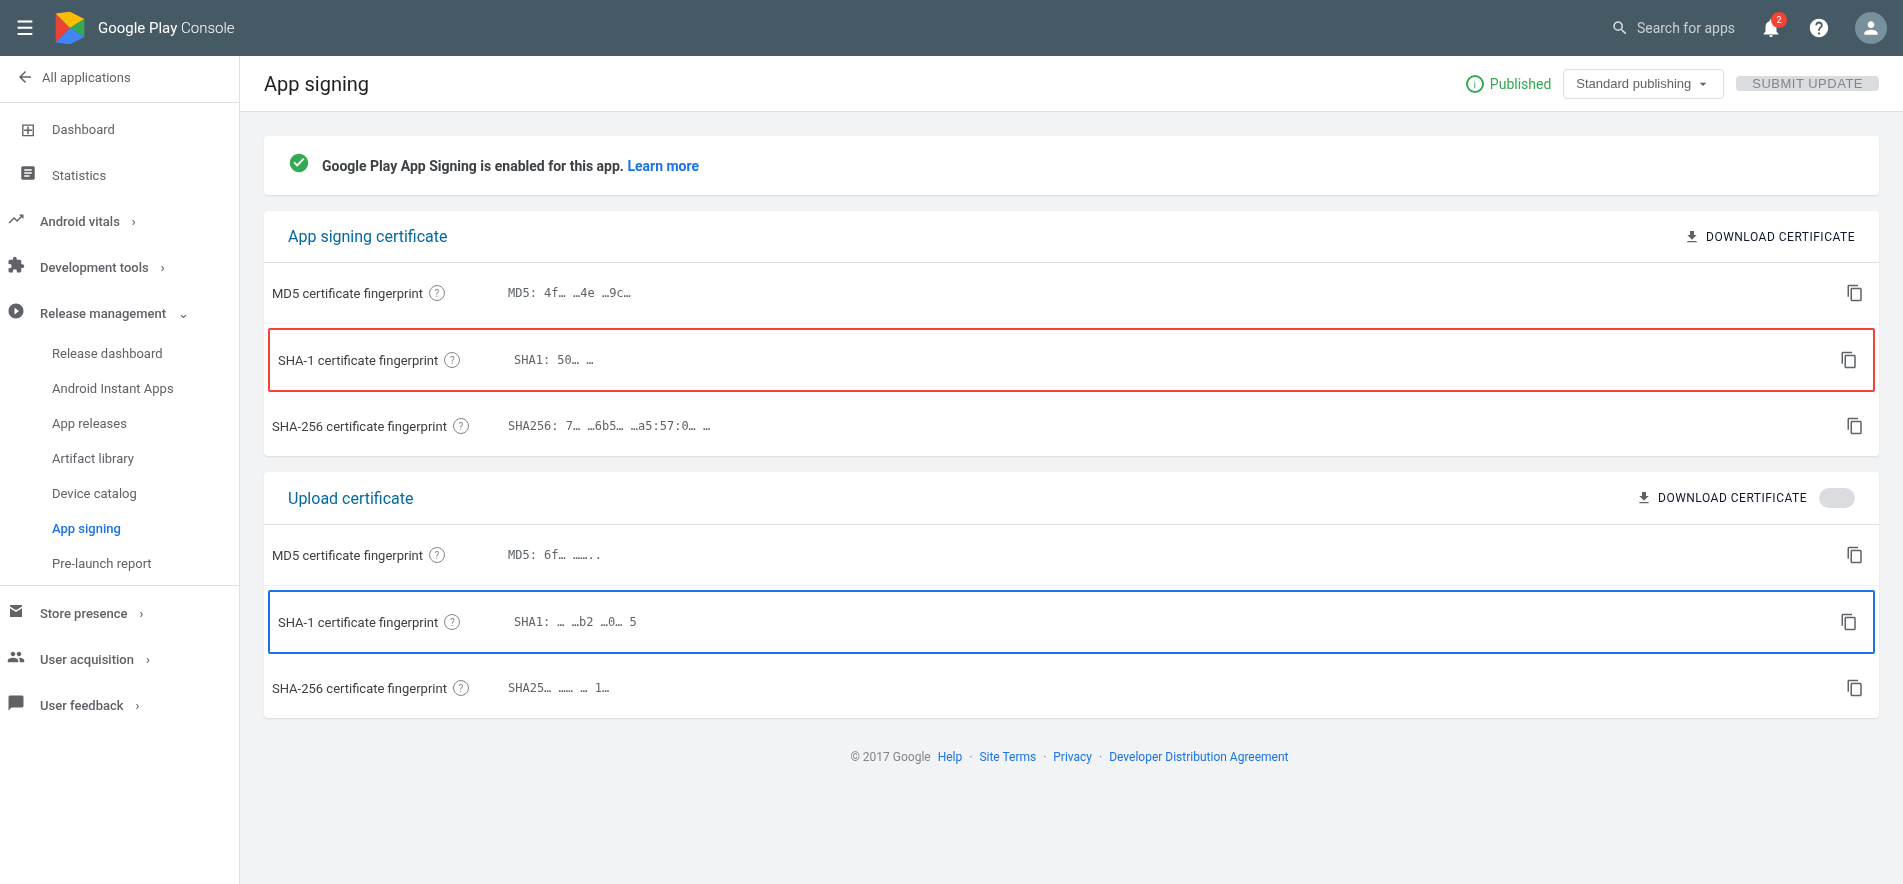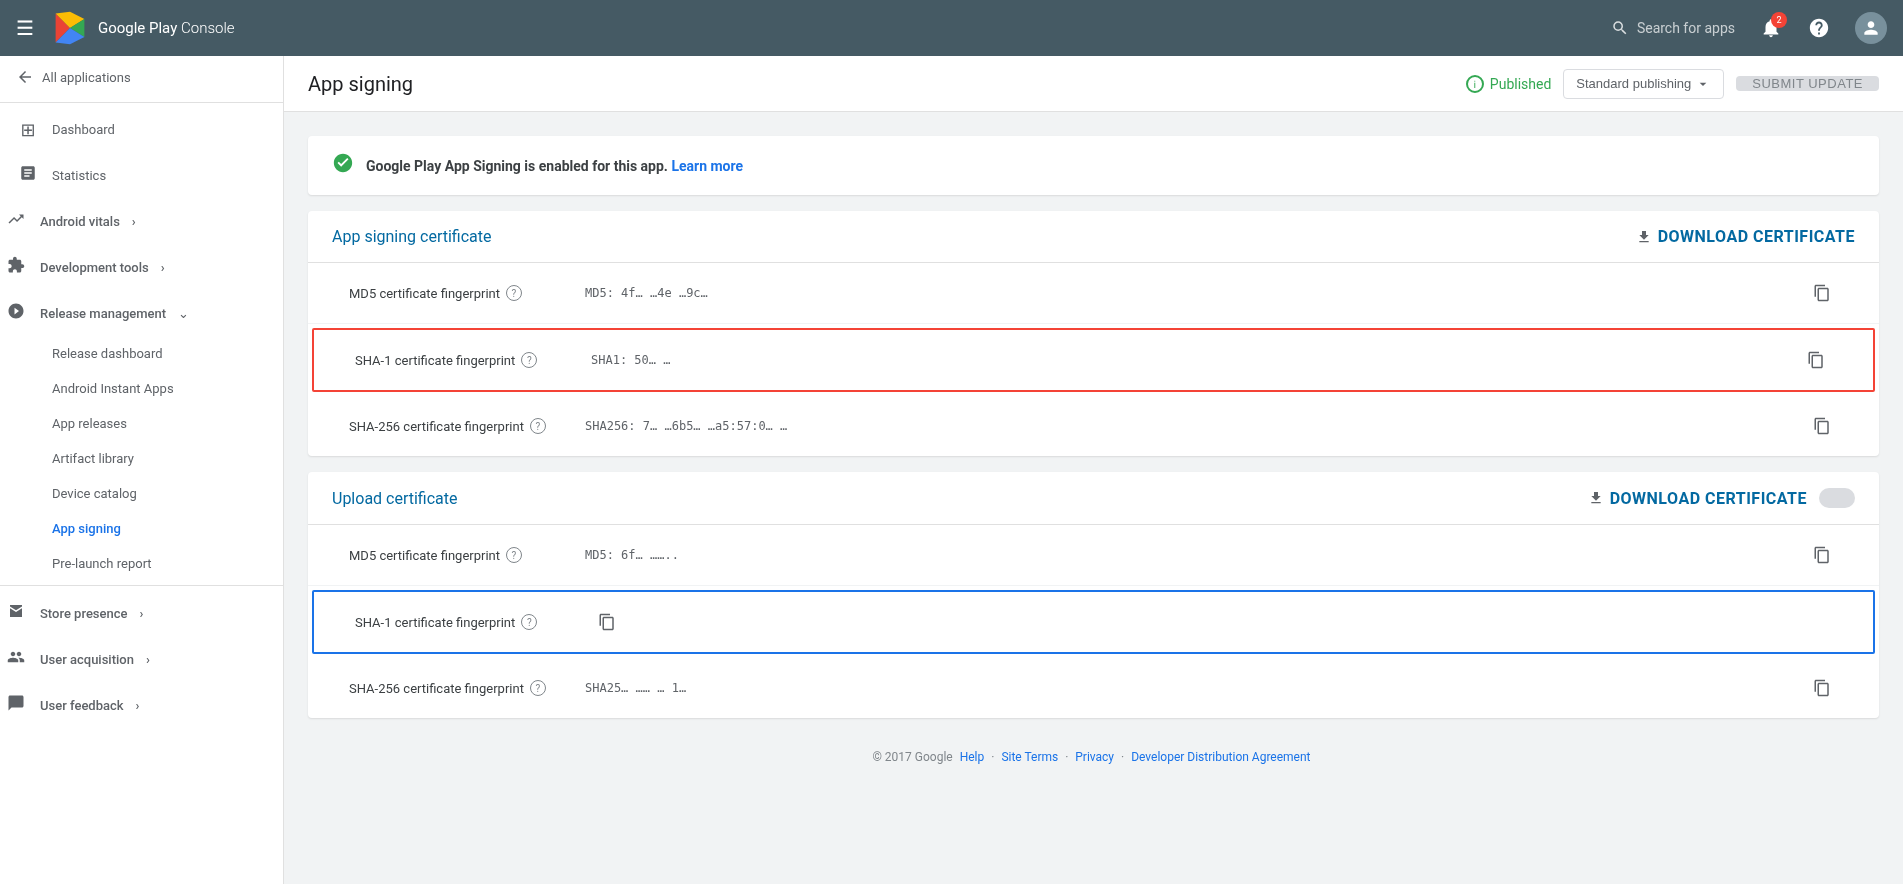--- a/index.html
+++ b/index.html
@@ -79,21 +79,21 @@
 
     
     .main-layout {
       display: flex;
       flex: 1;
       overflow: hidden;
     }
 
     
     .sidebar {
-      width: 284px;
+      width: 240px;
       background: white;
       flex-shrink: 0;
       overflow-y: auto;
       border-right: 1px solid #e0e0e0;
     }
     .sidebar-item {
       display: flex;
       align-items: center;
       padding: 12px 16px;
       cursor: pointer;
@@ -254,33 +254,33 @@
     }
     .cert-section-title {
       font-size: 16px;
       font-weight: 400;
       color: #0369a1;
     }
     .download-cert-btn {
       display: flex;
       align-items: center;
       gap: 6px;
-      color: #0369a1;
-      font-size: 16px;
-      font-weight: 700;
+      color: #0f172a;
+      font-size: 12px;
+      font-weight: 400;
       cursor: pointer;
       letter-spacing: 0.5px;
       text-transform: uppercase;
     }
 
     
     .fingerprint-row {
       display: flex;
       align-items: center;
-      padding: 14px 41px;
+      padding: 14px 8px;
       border-bottom: 1px solid #f1f3f4;
       gap: 16px;
       position: relative;
     }
     .fingerprint-row:last-child { border-bottom: none; }
     .fingerprint-label {
       display: flex;
       align-items: center;
       gap: 6px;
       min-width: 220px;
@@ -622,20 +622,21 @@
                 <path d="M16 1H4c-1.1 0-2 .9-2 2v14h2V3h12V1zm3 4H8c-1.1 0-2 .9-2 2v14c0 1.1.9 2 2 2h11c1.1 0 2-.9 2-2V7c0-1.1-.9-2-2-2zm0 16H8V7h11v14z"></path>
               </svg>
           </div>
         </div>
 
         <div class="fingerprint-row highlighted-blue">
           <div class="fingerprint-label">
             <span>SHA-1 certificate fingerprint</span>
             <div class="help-icon">?</div>
           </div>
+          <div class="fingerprint-value">SHA1:  …  …b2  …0…  5</div>
           <div class="copy-btn">
             <svg width="18" height="18" viewBox="0 0 24 24" fill="#5f6368">
                 <path d="M16 1H4c-1.1 0-2 .9-2 2v14h2V3h12V1zm3 4H8c-1.1 0-2 .9-2 2v14c0 1.1.9 2 2 2h11c1.1 0 2-.9 2-2V7c0-1.1-.9-2-2-2zm0 16H8V7h11v14z"></path>
               </svg>
           </div>
         </div>
 
         <div class="fingerprint-row">
           <div class="fingerprint-label">
             <span>SHA-256 certificate fingerprint</span>

